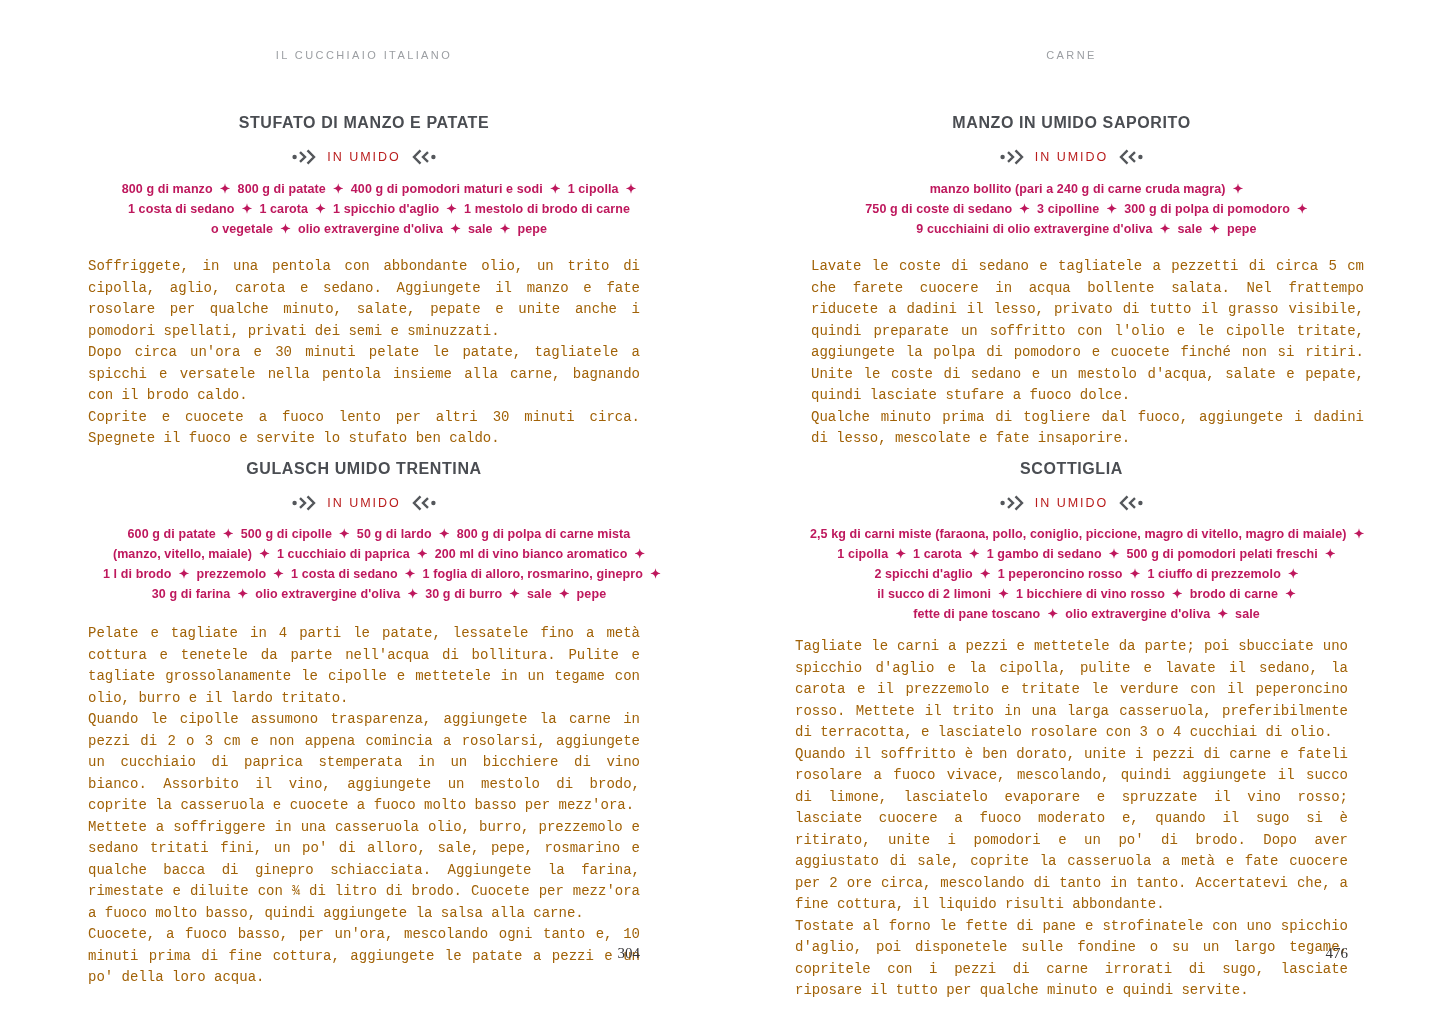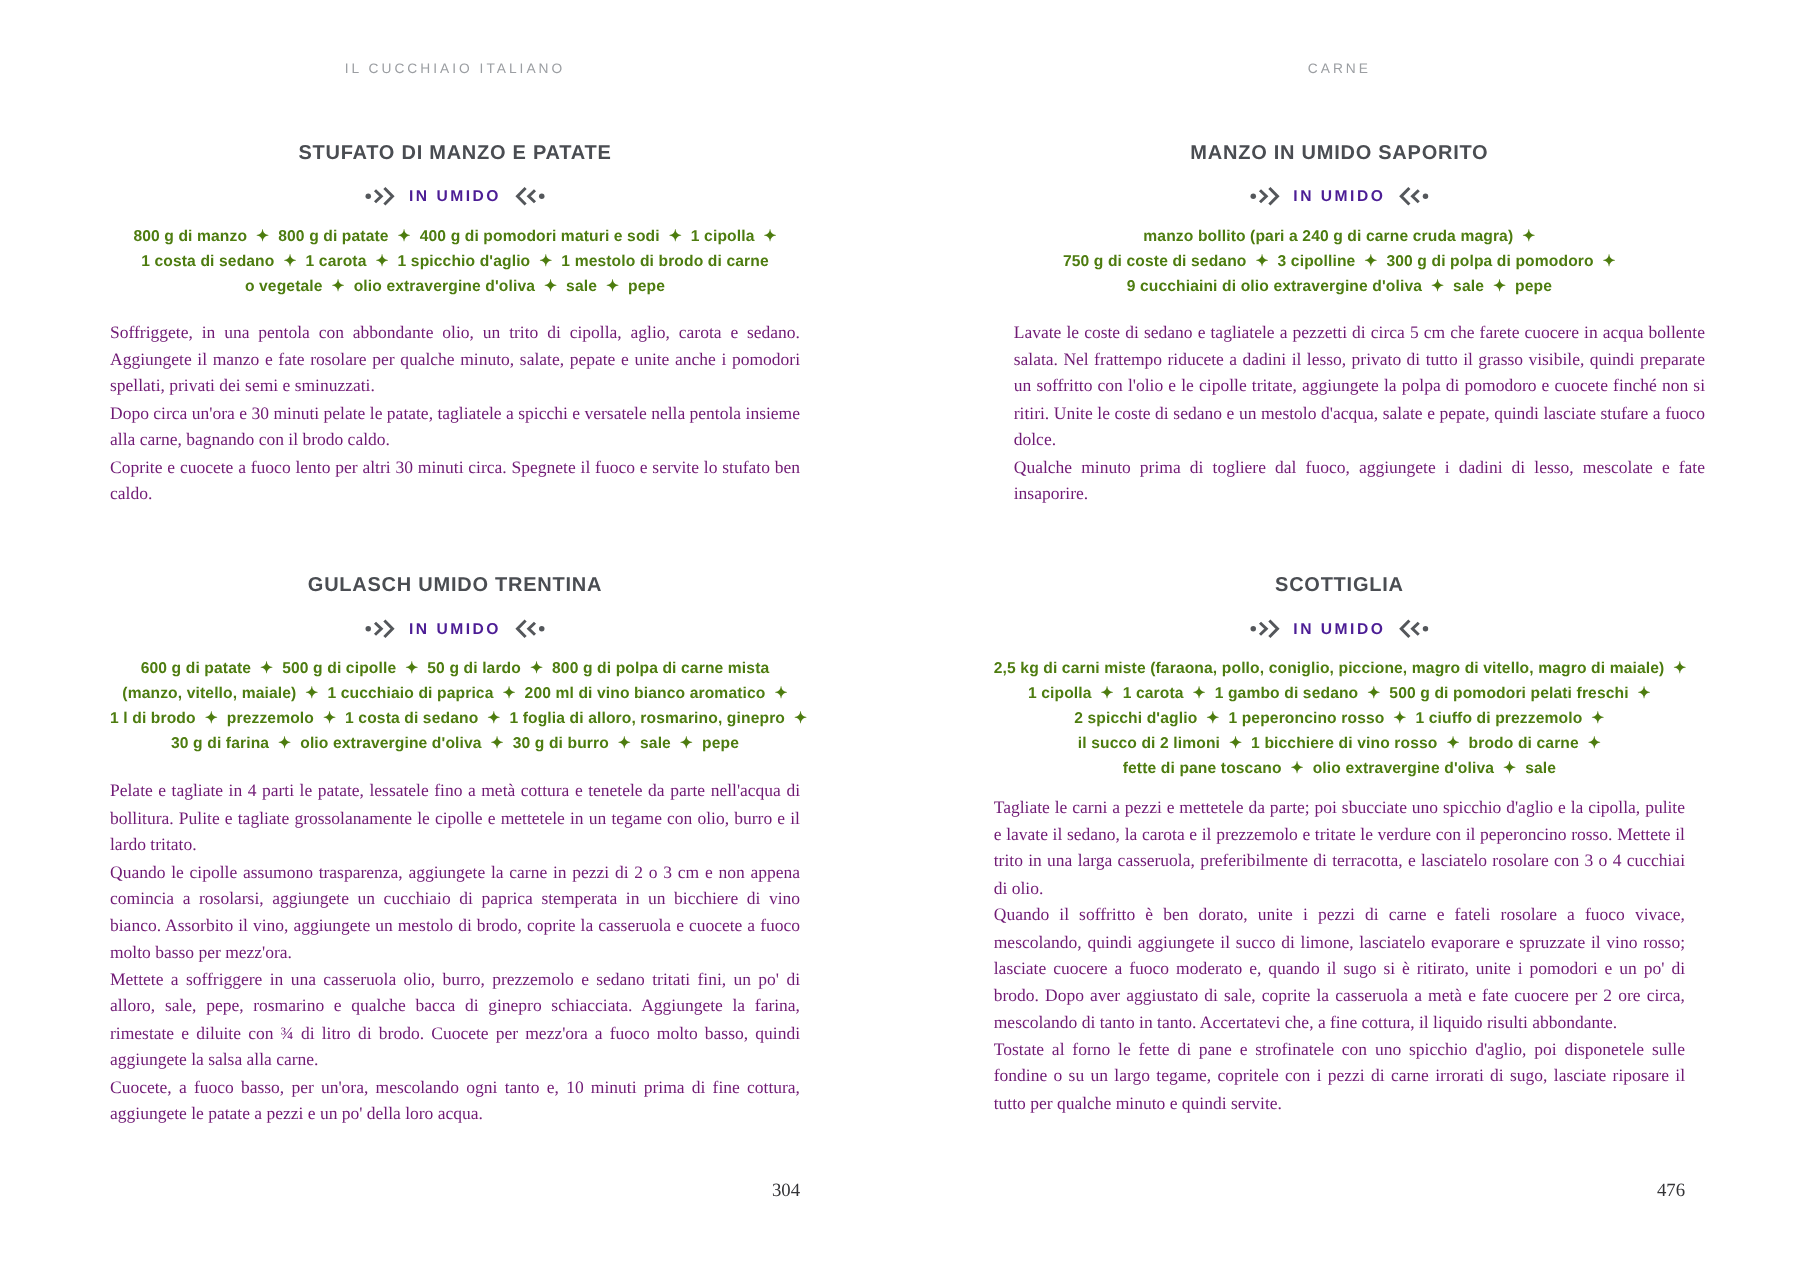--- a/index.html
+++ b/index.html
@@ -54,42 +54,43 @@
 
   .rubric {
     display: flex;
     justify-content: center;
     align-items: center;
     gap: 7px;
     height: 20px;
   }
   .rubric-label {
     font-size: 12.5px;
-    font-weight: 700;
+    font-weight: 400;
     letter-spacing: 2px;
-    color: #4c1d95;
+    color: #b91c1c;
   }
   .rubric svg { display: block; }
 
   .ingredients {
     text-align: center;
     font-size: 12.5px;
     font-weight: 700;
     letter-spacing: 0.1px;
     line-height: 20px;
-    color: #4d7c0f;
+    color: #be185d;
     white-space: pre;
     overflow: visible;
+    margin-left: 15px;
   }
 
   .recipe-body {
-    font-family: Liberation Serif, serif;
+    font-family: Liberation Mono, monospace;
     font-size: 14px;
     line-height: 21.5px;
-    color: #701a75;
+    color: #a16207;
     text-align: justify;
     white-space: pre-line;
   }
 
   .folio {
     position: absolute;
     left: 0;
     width: 100%;
     top: 945px;
     text-align: right;

